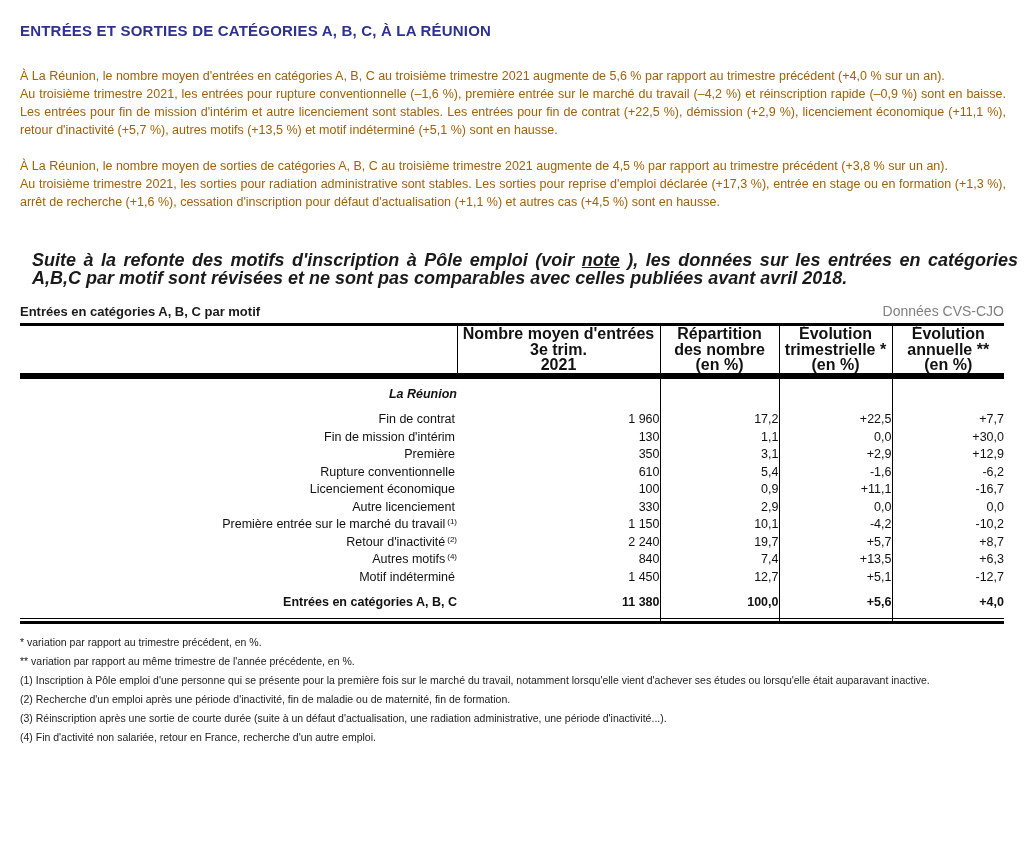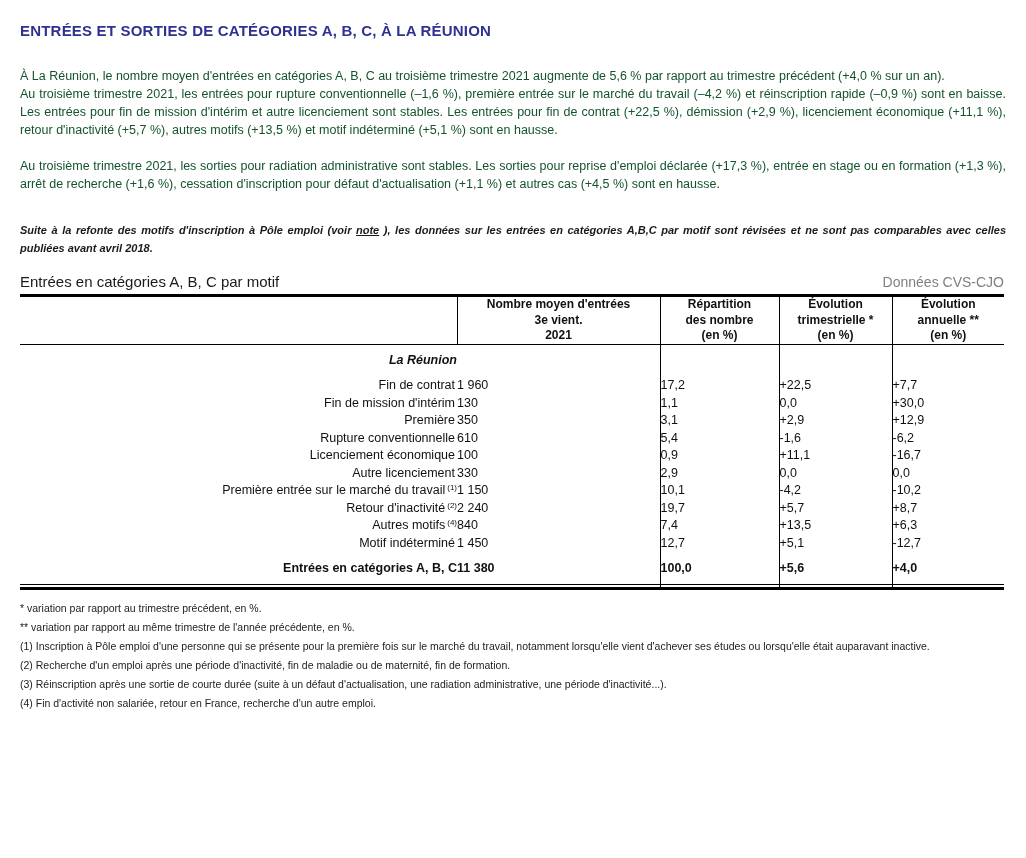--- a/index.html
+++ b/index.html
@@ -9,48 +9,48 @@
     padding:22px 32px 0 20px;
     font-family:"Liberation Sans","DejaVu Sans",sans-serif;
     color:#1a1a1a;
   }
   .doc-title{
     font-size:15px;font-weight:bold;color:#2E3192;
     letter-spacing:.2px;margin:0 0 28px 0;
   }
   .para{
     font-size:12.5px;line-height:18px;text-align:justify;
-    margin:0;color:#14532d;width:986px;
+    margin:0;color:#a16207;width:986px;
   }
   .para-gap{height:18px;}
   .note-gap{height:28px;}
   .note{
-    font-size:11px;line-height:18px;text-align:justify;
-    font-weight:bold;font-style:italic;margin:0;width:986px;
+    font-size:18px;line-height:18px;text-align:justify;
+    font-weight:bold;font-style:italic;margin:12px;width:986px;
   }
   .note-link{text-decoration:underline;cursor:pointer;color:inherit;}
   .table-title-row{
     display:flex;justify-content:space-between;align-items:flex-end;
     margin-top:16px;margin-bottom:4px;width:984px;
   }
-  .table-title{font-size:15px;font-weight:normal;text-align:right;}
+  .table-title{font-size:13px;font-weight:bold;text-align:right;}
   .table-source{font-size:14px;color:#7f7f7f;}
   table.stats{
     width:984px;border-collapse:collapse;table-layout:fixed;
     border-top:3px solid #000;border-bottom:3px solid #000;
     font-size:12.5px;color:#111;
   }
   table.stats td{padding:0;vertical-align:middle;}
   thead td{
-    font-weight:bold;text-align:center;font-size:12px;line-height:15.5px;
-    padding:2px 0 3px 0;border-bottom:1px solid #000000;
+    font-weight:bold;text-align:center;font-size:16px;line-height:15.5px;
+    padding:2px 0 3px 0;border-bottom:6px solid #000000;
   }
   thead td.bl, tbody td.bl{border-left:1px solid #000;}
   td.lbl{text-align:right;padding-left:3px;white-space:nowrap;}
-  td.num{text-align:left;}
+  td.num{text-align:right;}
   td.c-nombre{padding-right:100px;}
   td.c-pct{padding-right:28px;}
   tr.section-row td{height:22px;}
   tr.section-row td.lbl{font-weight:bold;font-style:italic;padding-top:4px;}
   tr.spacer-row td{height:6px;}
   tbody.rows tr td{height:17.5px;}
   tr.total-row td{font-weight:bold;height:24px;padding-top:4px;padding-bottom:4px;margin-left:40px;}
   tr.dbl-row td{height:2px;border-top:1px solid #000;border-bottom:1px solid #000;}
   tr.france-row td{font-weight:bold;height:32px;}
   sup.fn{font-size:8px;vertical-align:4px;margin-left:2px;letter-spacing:0;}
@@ -62,20 +62,21 @@
 
 <div class="page">
 
   <h1 class="doc-title" style="color: rgb(46, 49, 146);">ENTRÉES ET SORTIES DE CATÉGORIES A, B, C, À LA RÉUNION</h1>
 
   <p class="para">À La Réunion, le nombre moyen d'entrées en catégories A, B, C au troisième trimestre 2021 augmente de 5,6 % par rapport au trimestre précédent (+4,0 % sur un an).</p>
   <p class="para">Au troisième trimestre 2021, les entrées pour rupture conventionnelle (–1,6 %), première entrée sur le marché du travail (–4,2 %) et réinscription rapide (–0,9 %) sont en baisse. Les entrées pour fin de mission d'intérim et autre licenciement sont stables. Les entrées pour fin de contrat (+22,5 %), démission (+2,9 %), licenciement économique (+11,1 %), retour d'inactivité (+5,7 %), autres motifs (+13,5 %) et motif indéterminé (+5,1 %) sont en hausse.</p>
 
   <div class="para-gap"></div>
 
+  <p class="para">À La Réunion, le nombre moyen de sorties de catégories A, B, C au troisième trimestre 2021 augmente de 4,5 % par rapport au trimestre précédent (+3,8 % sur un an).</p>
   <p class="para">Au troisième trimestre 2021, les sorties pour radiation administrative sont stables. Les sorties pour reprise d'emploi déclarée (+17,3 %), entrée en stage ou en formation (+1,3 %), arrêt de recherche (+1,6 %), cessation d'inscription pour défaut d'actualisation (+1,1 %) et autres cas (+4,5 %) sont en hausse.</p>
 
   <div class="note-gap"></div>
 
   <p class="note"><span>Suite à la refonte des motifs d'inscription à Pôle emploi (voir </span><span class="note-link">note</span><span> ), les données sur les entrées en catégories A,B,C par motif sont révisées et ne sont pas comparables avec celles publiées avant avril 2018.</span></p>
 
   <div class="table-title-row">
     <span class="table-title">Entrées en catégories A, B, C par motif</span>
     <span class="table-source">Données CVS-CJO</span>
   </div>
@@ -86,21 +87,21 @@
         <col style="width:203px">
         <col style="width:119px">
         <col style="width:113px">
         <col style="width:112px">
     </colgroup>
     <thead>
       <tr>
         <td></td>
         <td class="bl">
           <div>Nombre moyen d'entrées</div>
-          <div>3e vient.</div>
+          <div>3e trim.</div>
           <div>2021</div>
         </td>
         <td class="bl">
           <div>Répartition</div>
           <div>des nombre</div>
           <div>(en %)</div>
         </td>
         <td class="bl">
           <div>Évolution</div>
           <div>trimestrielle *</div>

